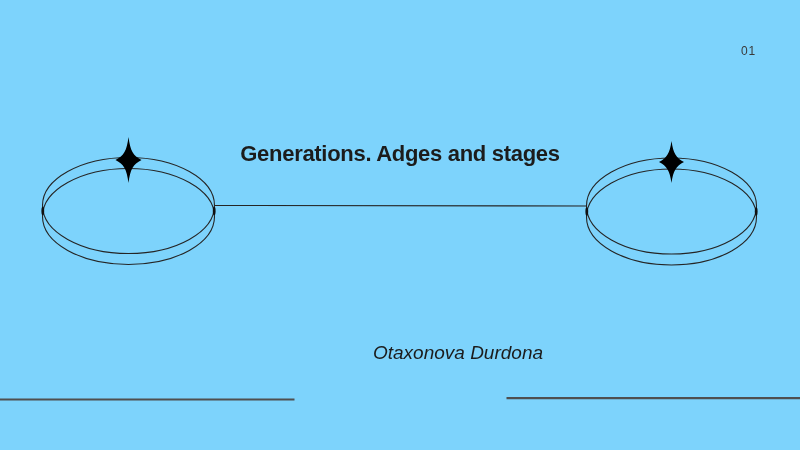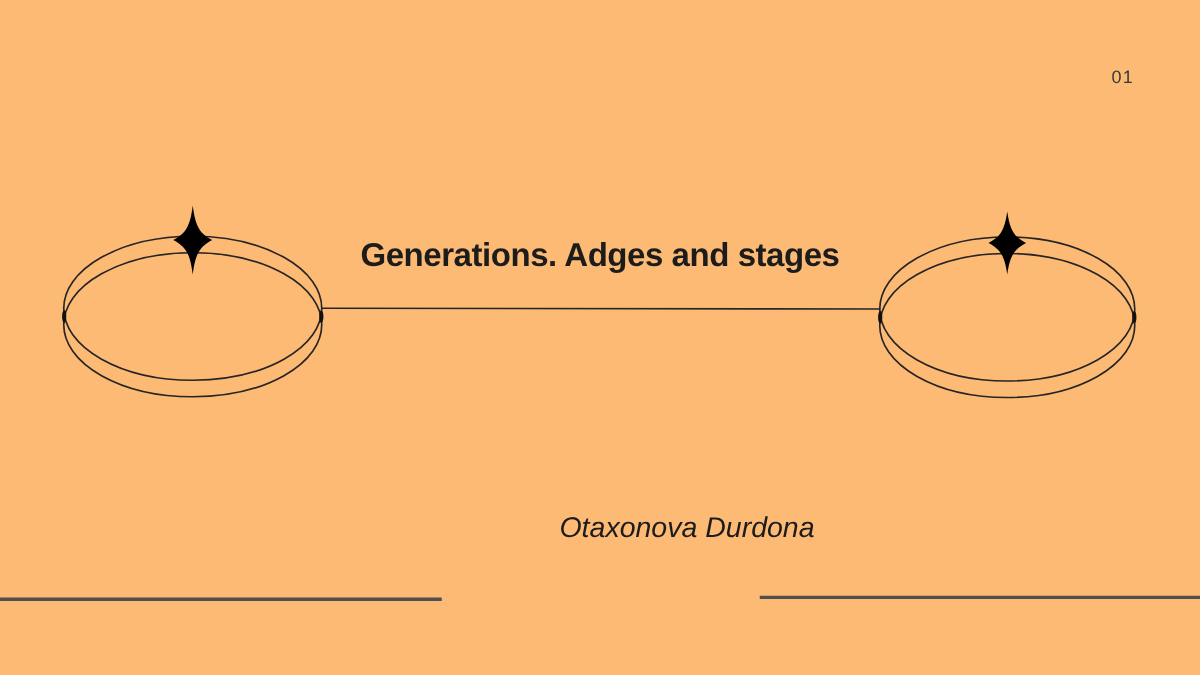--- a/index.html
+++ b/index.html
@@ -4,38 +4,38 @@
 <style>
   html, body {
     margin: 0;
     padding: 0;
     background: #ffffff;
   }
   .slide {
     position: relative;
     width: 800px;
     height: 450px;
-    background: #fdba74;
+    background: #7dd3fc;
     overflow: hidden;
     font-family: "Liberation Sans", sans-serif;
   }
   .page-number {
     position: absolute;
     top: 44px;
     right: 44px;
     font-size: 12px;
     letter-spacing: 0.8px;
     color: #3a3a3a;
   }
   .slide-title {
     position: absolute;
     left: 0;
     right: 0;
     top: 141px;
-    margin: 16px;
+    margin: 0;
     text-align: center;
     font-size: 22px;
     line-height: 26px;
     font-weight: 700;
     letter-spacing: -0.3px;
     color: #1c1c1c;
   }
   .slide-author {
     position: absolute;
     left: 458px;

